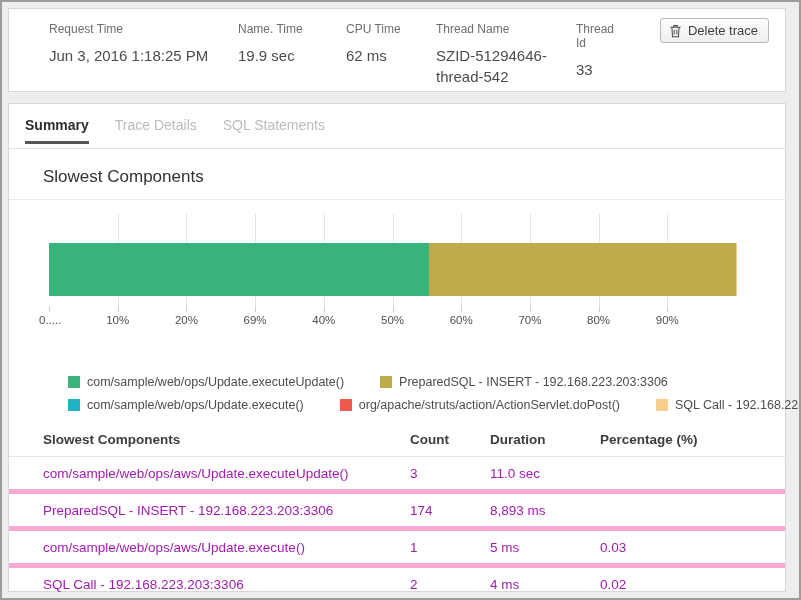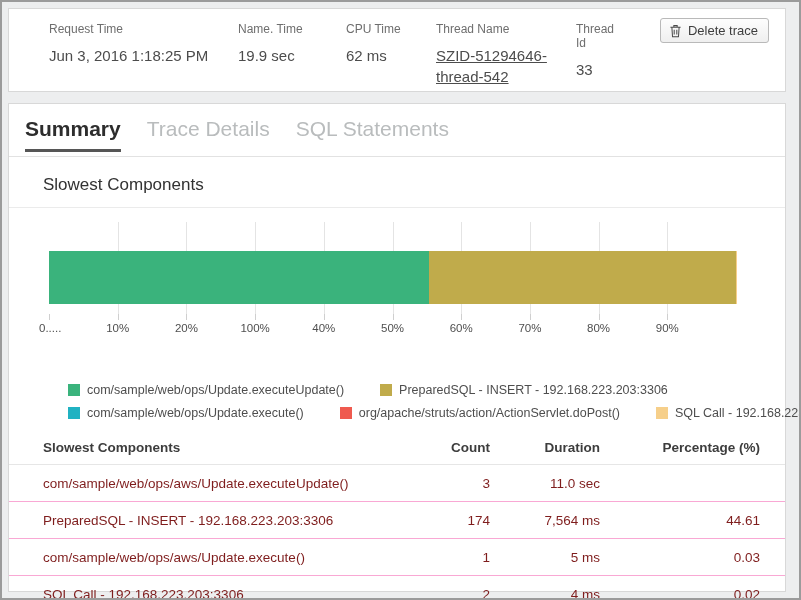--- a/index.html
+++ b/index.html
@@ -17,21 +17,21 @@
   .field .fvalue { font-size:15px; color:#4c4c4c; line-height:1.4; }
 
   .delete-btn { position:absolute; top:9px; right:16px; display:inline-flex; align-items:center;
     gap:6px; border:1px solid #b9b9b9; border-radius:3px; background:linear-gradient(#fdfdfd,#efefef);
     padding:4px 10px 4px 8px; font-size:13px; color:#3e3e3e; cursor:pointer; }
 
   
   .main { margin:11px 13px 7px 6px; height:489px; }
 
   .tabs { display:flex; gap:26px; padding:13px 16px 0 16px; }
-  .tab { font-size:21px; color:#b9bcbd; padding-bottom:8px; border-bottom:3px solid transparent; cursor:pointer; }
+  .tab { font-size:14px; color:#b9bcbd; padding-bottom:8px; border-bottom:3px solid transparent; cursor:pointer; }
   .tab.active { color:#2d2d2d; font-weight:bold; border-bottom-color:#565656; }
 
   .section { border-top:1px solid #e2e2e2; margin-top:4px; }
   .section-title { font-size:17px; color:#323232; padding:18px 16px 12px 34px; }
   .rule { border-top:1px solid #ebebeb; }
 
   
   .chart { position:relative; height:148px; margin:0 49px 0 40px; }
   .plot { position:relative; height:92px; margin-top:14px; }
   .gridline { position:absolute; top:0; bottom:0; width:1px; background:#e4e4e4; }
@@ -46,22 +46,22 @@
   .legend { margin:8px 0 0 59px; font-size:12.5px; color:#4e4e4e; }
   .legend-row { display:flex; align-items:center; height:23px; column-gap:36px; }
   .legend-item { display:flex; align-items:center; gap:7px; cursor:pointer; white-space:nowrap; }
   .swatch { width:12px; height:12px; flex:0 0 12px; }
 
   
   .tbl { margin-top:6px; font-size:13.5px; }
   .tbl-header, .tbl-row { display:grid; grid-template-columns:1fr 80px 110px 160px;
     padding:0 25px 0 34px; align-items:center; }
   .tbl-header { height:35px; font-weight:bold; color:#3d3d3d; border-bottom:1px solid #e6e6e6; }
-  .tbl-row { height:37px; color:#7f1d1d; border-bottom:1px solid #f9a8d4; }
-  .num { text-align:right; }
+  .tbl-row { height:37px; color:#a21caf; border-bottom:5px solid #f9a8d4; }
+  .num { }
 </style>
 </head>
 <body>
 
 <div class="frame">
 
   <div class="card topbar">
     <div id="fields" style="display: flex;">
         <div class="field" style="width: 189px;">
           <div class="flabel">Request Time</div>
@@ -70,21 +70,21 @@
         <div class="field" style="width: 108px;">
           <div class="flabel">Name. Time</div>
           <div class="fvalue">19.9 sec</div>
         </div>
         <div class="field" style="width: 90px;">
           <div class="flabel">CPU Time</div>
           <div class="fvalue">62 ms</div>
         </div>
         <div class="field" style="width: 140px;">
           <div class="flabel">Thread Name</div>
-          <div class="fvalue" style="width: 118px; text-decoration: underline;">SZID-51294646-thread-542</div>
+          <div class="fvalue" style="width: 118px;">SZID-51294646-thread-542</div>
         </div>
         <div class="field" style="width: 60px;">
           <div class="flabel">Thread Id</div>
           <div class="fvalue">33</div>
         </div>
       </div>
     <button class="delete-btn">
       <span style="display:inline-flex;">
         <svg width="13" height="14" viewBox="0 0 14 15" fill="none" stroke="#4a4a4a" stroke-width="1.1">
           <path d="M1.5 3.5h11M5.2 3.5V1.7h3.6v1.8M3.1 3.5l.7 10.2h6.4l.7-10.2M5.6 6.2v5M8.4 6.2v5"></path>
@@ -125,21 +125,21 @@
             </div>
         </div>
         <div class="ticks" id="ticks">
             <div class="tick-stub" style="left: 0%;"></div>
             <div class="tick-label first" style="left: 0%;">0.....</div>
             <div class="tick-stub" style="left: 10%;"></div>
             <div class="tick-label" style="left: 10%;">10%</div>
             <div class="tick-stub" style="left: 20%;"></div>
             <div class="tick-label" style="left: 20%;">20%</div>
             <div class="tick-stub" style="left: 30%;"></div>
-            <div class="tick-label" style="left: 30%;">100%</div>
+            <div class="tick-label" style="left: 30%;">69%</div>
             <div class="tick-stub" style="left: 40%;"></div>
             <div class="tick-label" style="left: 40%;">40%</div>
             <div class="tick-stub" style="left: 50%;"></div>
             <div class="tick-label" style="left: 50%;">50%</div>
             <div class="tick-stub" style="left: 60%;"></div>
             <div class="tick-label" style="left: 60%;">60%</div>
             <div class="tick-stub" style="left: 70%;"></div>
             <div class="tick-label" style="left: 70%;">70%</div>
             <div class="tick-stub" style="left: 80%;"></div>
             <div class="tick-label" style="left: 80%;">80%</div>
@@ -184,22 +184,21 @@
           </div>
         <div id="tbody">
             <div class="tbl-row">
               <div>com/sample/web/ops/aws/Update.executeUpdate()</div>
               <div class="num">3</div>
               <div class="num">11.0 sec</div>
             </div>
             <div class="tbl-row">
               <div>PreparedSQL - INSERT - 192.168.223.203:3306</div>
               <div class="num">174</div>
-              <div class="num">7,564 ms</div>
-              <div class="num">44.61</div>
+              <div class="num">8,893 ms</div>
             </div>
             <div class="tbl-row">
               <div>com/sample/web/ops/aws/Update.execute()</div>
               <div class="num">1</div>
               <div class="num">5 ms</div>
               <div class="num">0.03</div>
             </div>
             <div class="tbl-row">
               <div>SQL Call - 192.168.223.203:3306</div>
               <div class="num">2</div>

